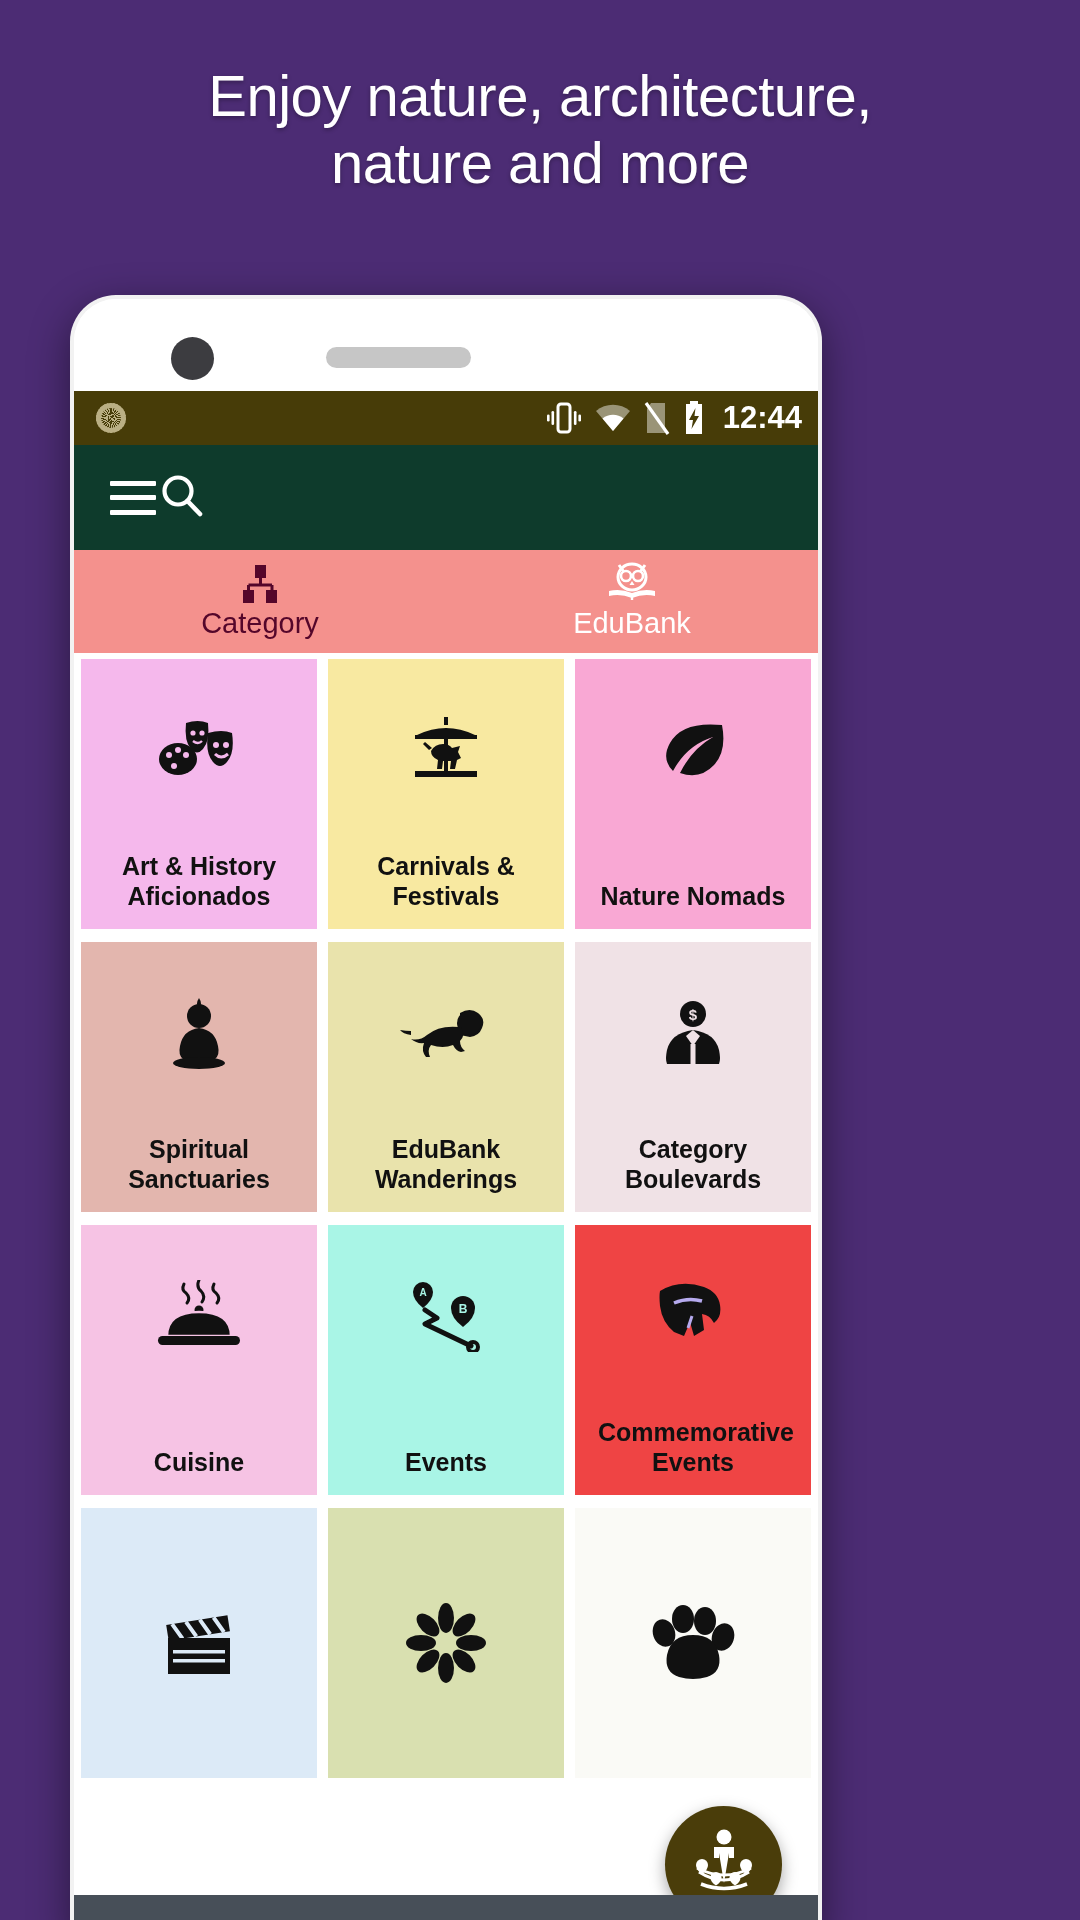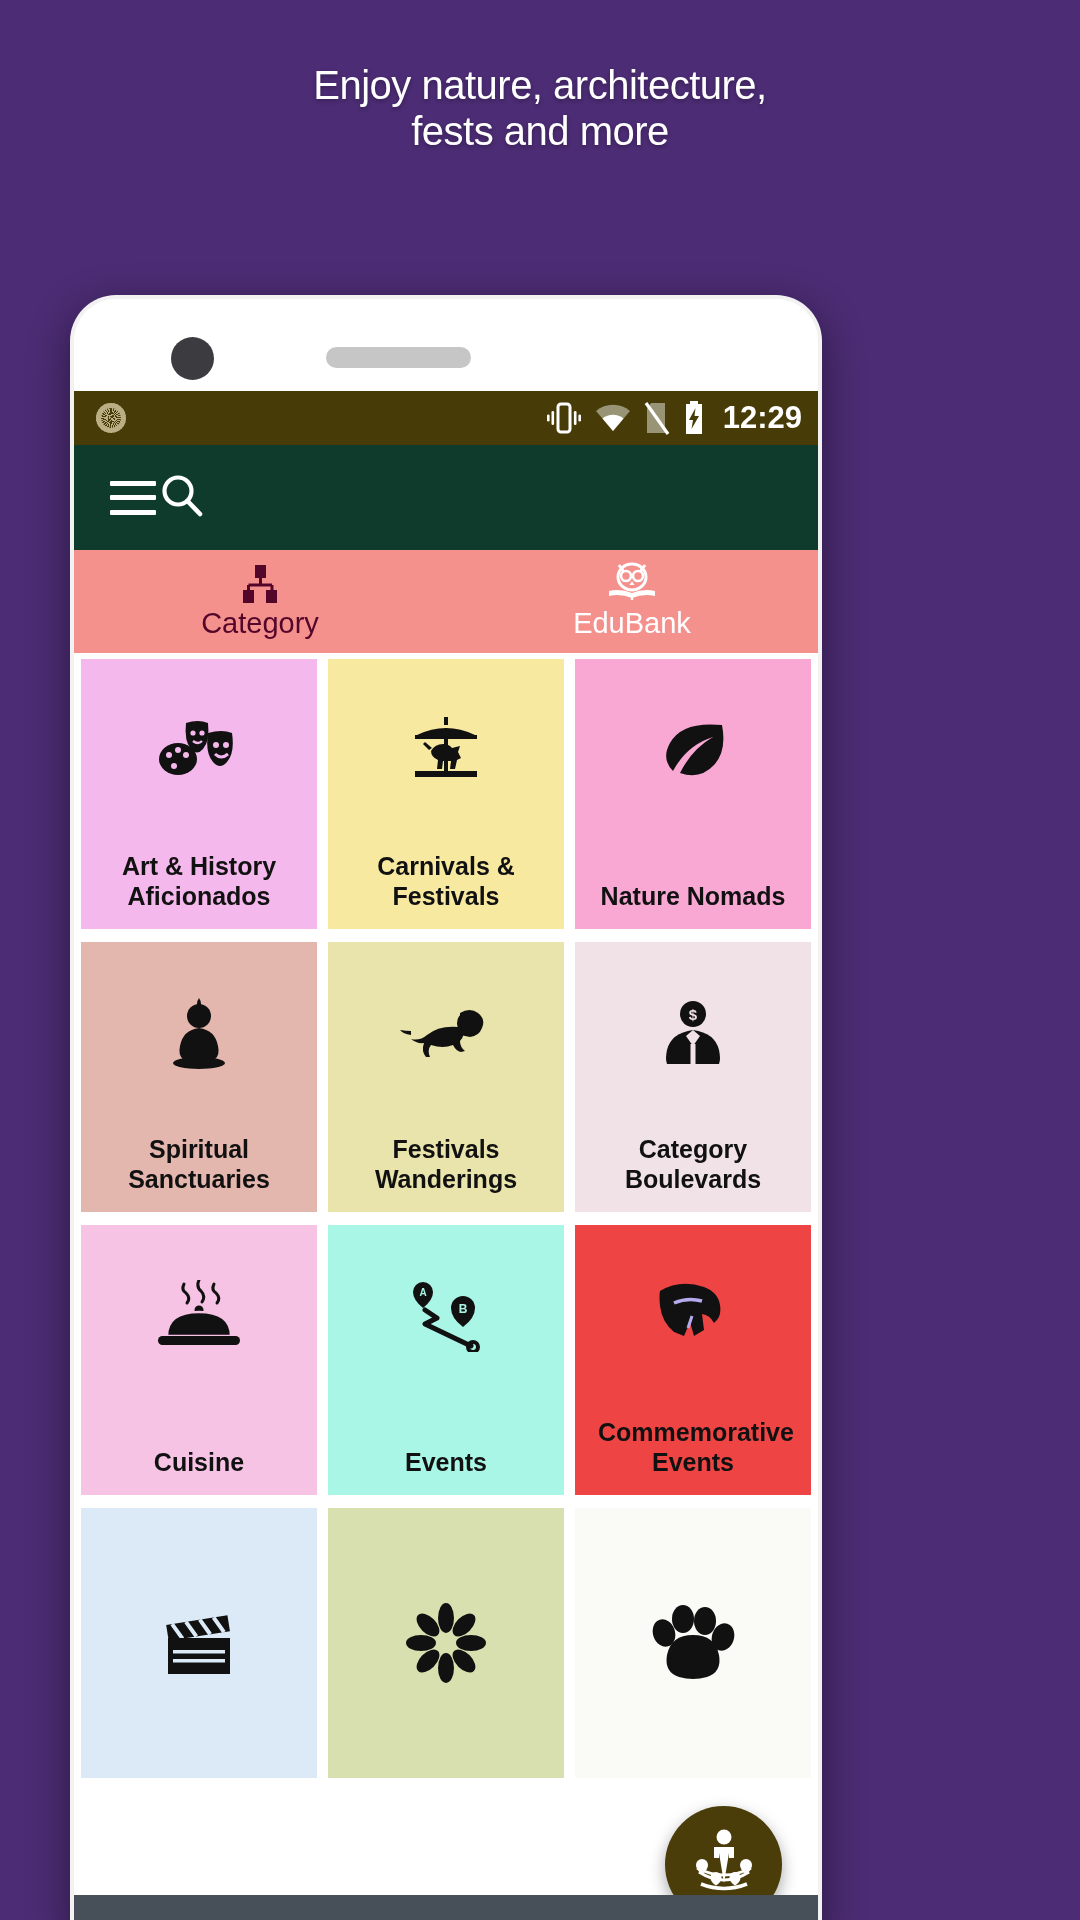--- a/index.html
+++ b/index.html
@@ -7,21 +7,21 @@
   body {
     background:#4C2C74;
     font-family:"Liberation Sans", sans-serif;
     position:relative;
   }
 
   
   .headline{
     position:absolute; top:62px; left:0; width:1080px;
     text-align:center; color:#ffffff;
-    font-size:40px; line-height:1.16; font-weight:400;
+    font-size:58px; line-height:1.16; font-weight:400;
     letter-spacing:-0.5px;
     text-shadow:0 2px 4px rgba(0,0,0,.30);
   }
 
   
   .phone{
     position:absolute; left:70px; top:295px;
     width:752px; height:1640px;
     background:#f2f2f2;
     border-radius:46px 46px 0 0;
@@ -151,21 +151,21 @@
   .navstrip{
     position:absolute; left:0; bottom:0; width:100%;
     height:40px; background:#474f58; z-index:6;
   }
 </style>
 </head>
 <body>
 
 <div class="headline">
   <div>Enjoy nature, architecture,</div>
-  <div>fests and more</div>
+  <div>nature and more</div>
 </div>
 
 <div class="phone">
  <div class="phone-inner">
 
   <div class="bezel">
     <div class="cam"></div>
     <div class="speaker"></div>
   </div>
 
@@ -191,21 +191,21 @@
 
       <svg class="ic" width="26" height="34" viewBox="0 0 26 34">
         <path d="M7 2 L21 2 L21 32 L3 32 L3 8 Z" fill="#fff" opacity="0.45"></path>
         <line x1="2" y1="2" x2="24" y2="33" stroke="#fff" stroke-width="3.2"></line>
       </svg>
 
       <svg class="ic" width="22" height="36" viewBox="0 0 22 36">
         <path d="M7 1 h8 v3 h4 v30 h-16 v-30 h4 z" fill="#fff"></path>
         <path d="M12.5 8 L6 20 h4 l-1.5 9 L16 16 h-4.5 z" fill="#473c08"></path>
       </svg>
-      <div class="sb-time">12:29</div>
+      <div class="sb-time">12:44</div>
     </div>
   </div>
 
   <div class="appbar">
     <div class="hamburger">
       <span></span>
           <span></span>
           <span></span>
     </div>
     <div class="search-btn">
@@ -309,21 +309,21 @@
 
     <div class="card" style="background:#E9E3AC">
       <div class="card-icon">
         <svg width="96" height="56" viewBox="0 0 96 56">
           <path d="M62 8 q10 -6 18 0 q8 6 4 15 q-3 8 -12 9 l-10 -2 z" fill="#111"></path>
           <circle cx="71" cy="18" r="12" fill="#111"></circle>
           <path d="M61 22 q-20 -2 -32 8 q-7 6 -16 4 q6 5 13 4 q-3 8 2 14 l4 0 q-3 -7 1 -12 q12 4 22 0 q3 6 8 7 l4 -1 q-5 -4 -5 -10 q6 -6 1 -14z" fill="#111"></path>
           <path d="M13 30 q-8 -1 -11 -5 q6 1 11 1z" fill="#111"></path>
         </svg>
       </div>
-      <div class="card-label">Festivals Wanderings</div>
+      <div class="card-label">EduBank Wanderings</div>
     </div>
 
     <div class="card" style="background:#F0E2E6">
       <div class="card-icon">
         <svg width="74" height="66" viewBox="0 0 74 66">
           <circle cx="37" cy="14" r="13" fill="#111"></circle>
           <text x="37" y="20" font-family="Liberation Sans, sans-serif" font-size="15" font-weight="bold" fill="#F0E2E6" text-anchor="middle">$</text>
           <path d="M37 30 q-22 3 -26 20 q-2 9 0 14 h52 q2 -5 0 -14 q-4 -17 -26 -20z" fill="#111"></path>
           <path d="M37 30 l-7 6 l7 10 l7 -10 z" fill="#F0E2E6"></path>
           <rect x="34.5" y="44" width="5" height="20" fill="#F0E2E6"></rect>

